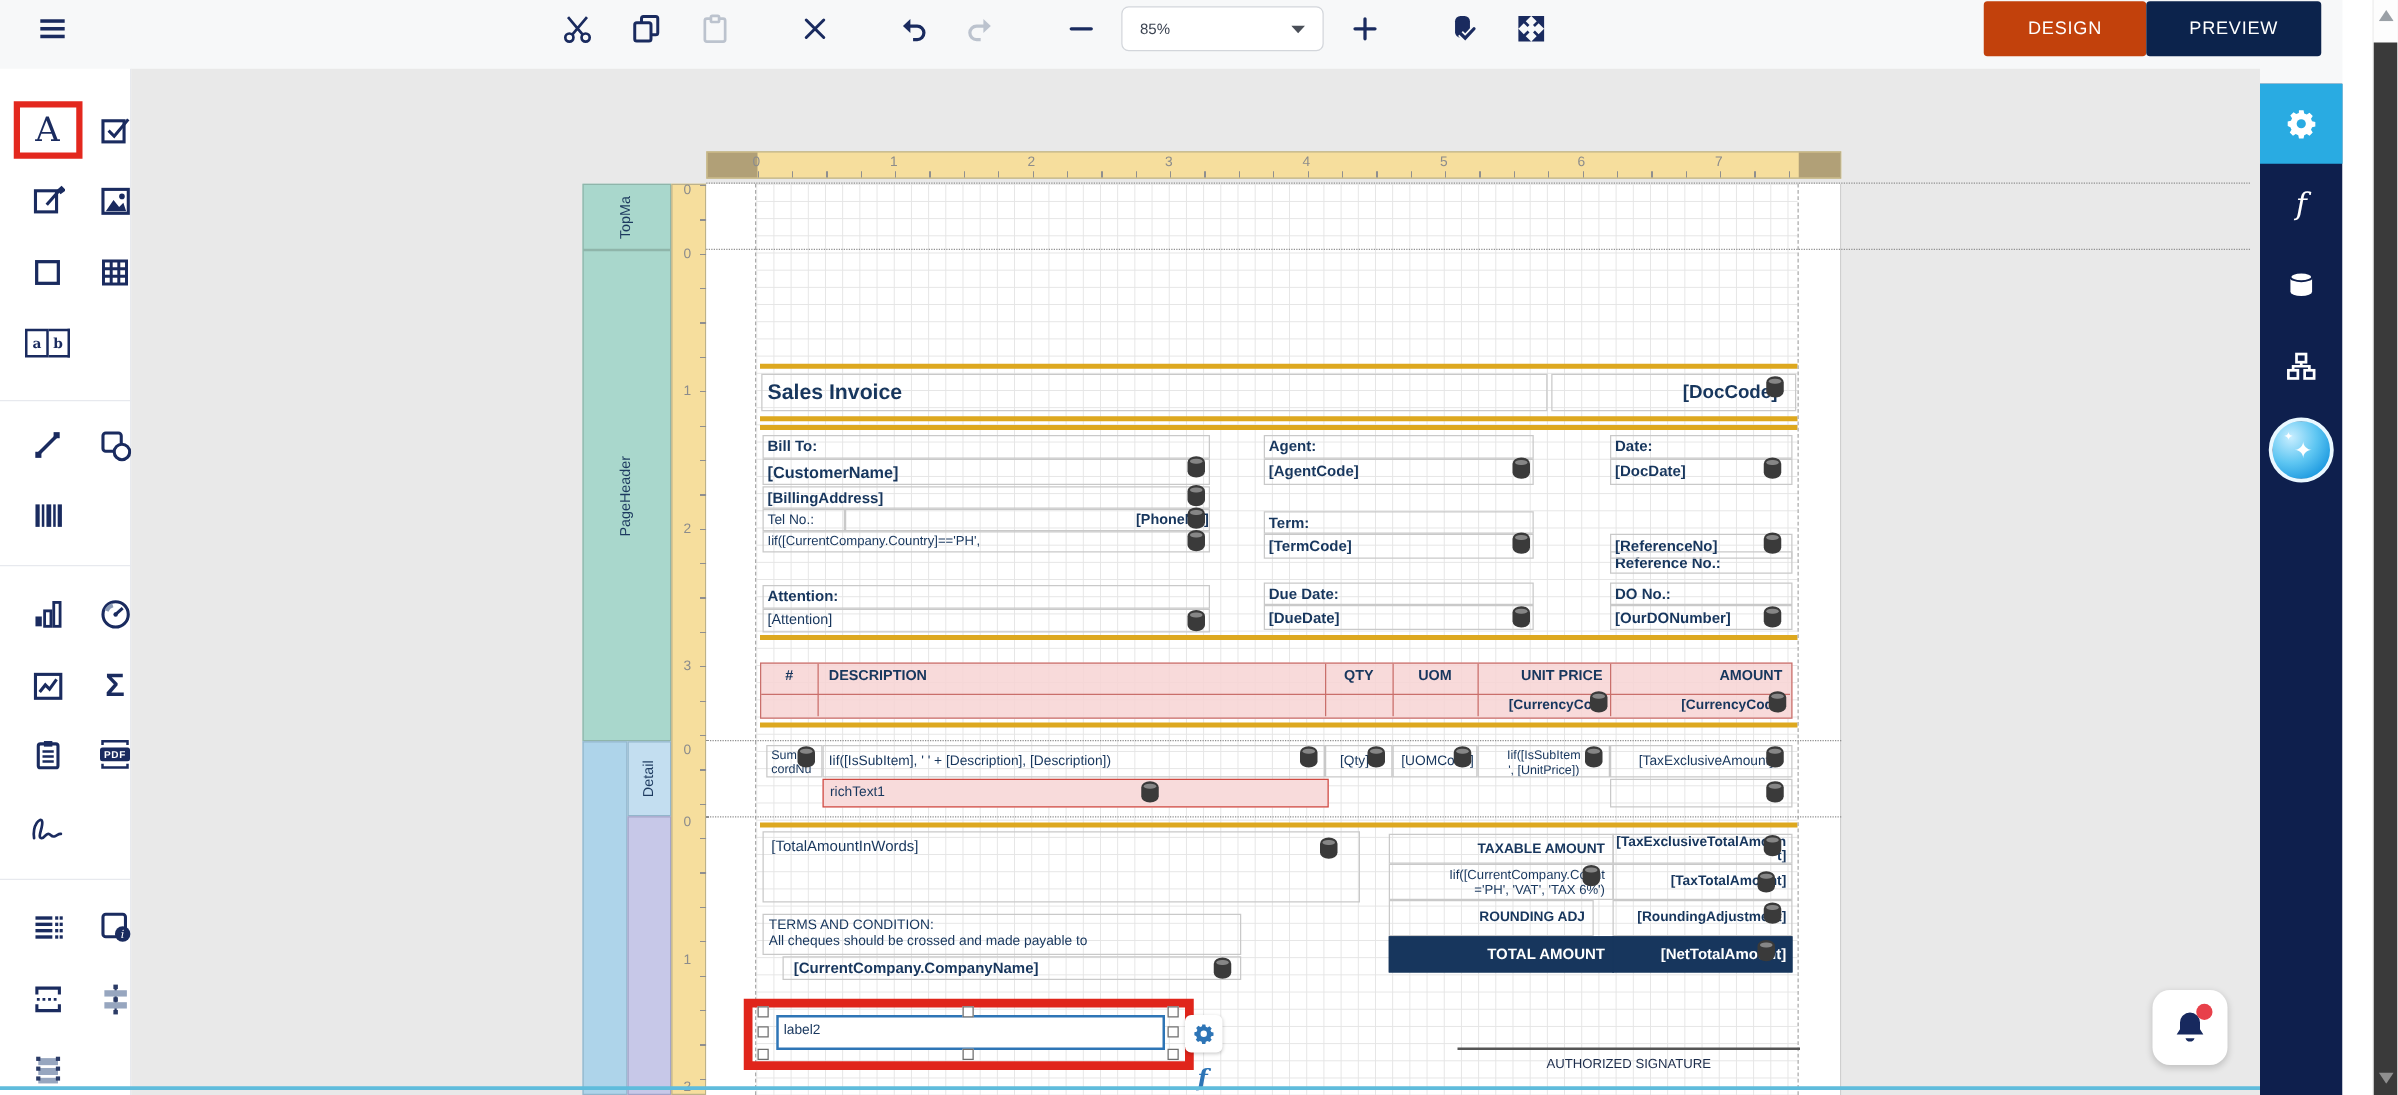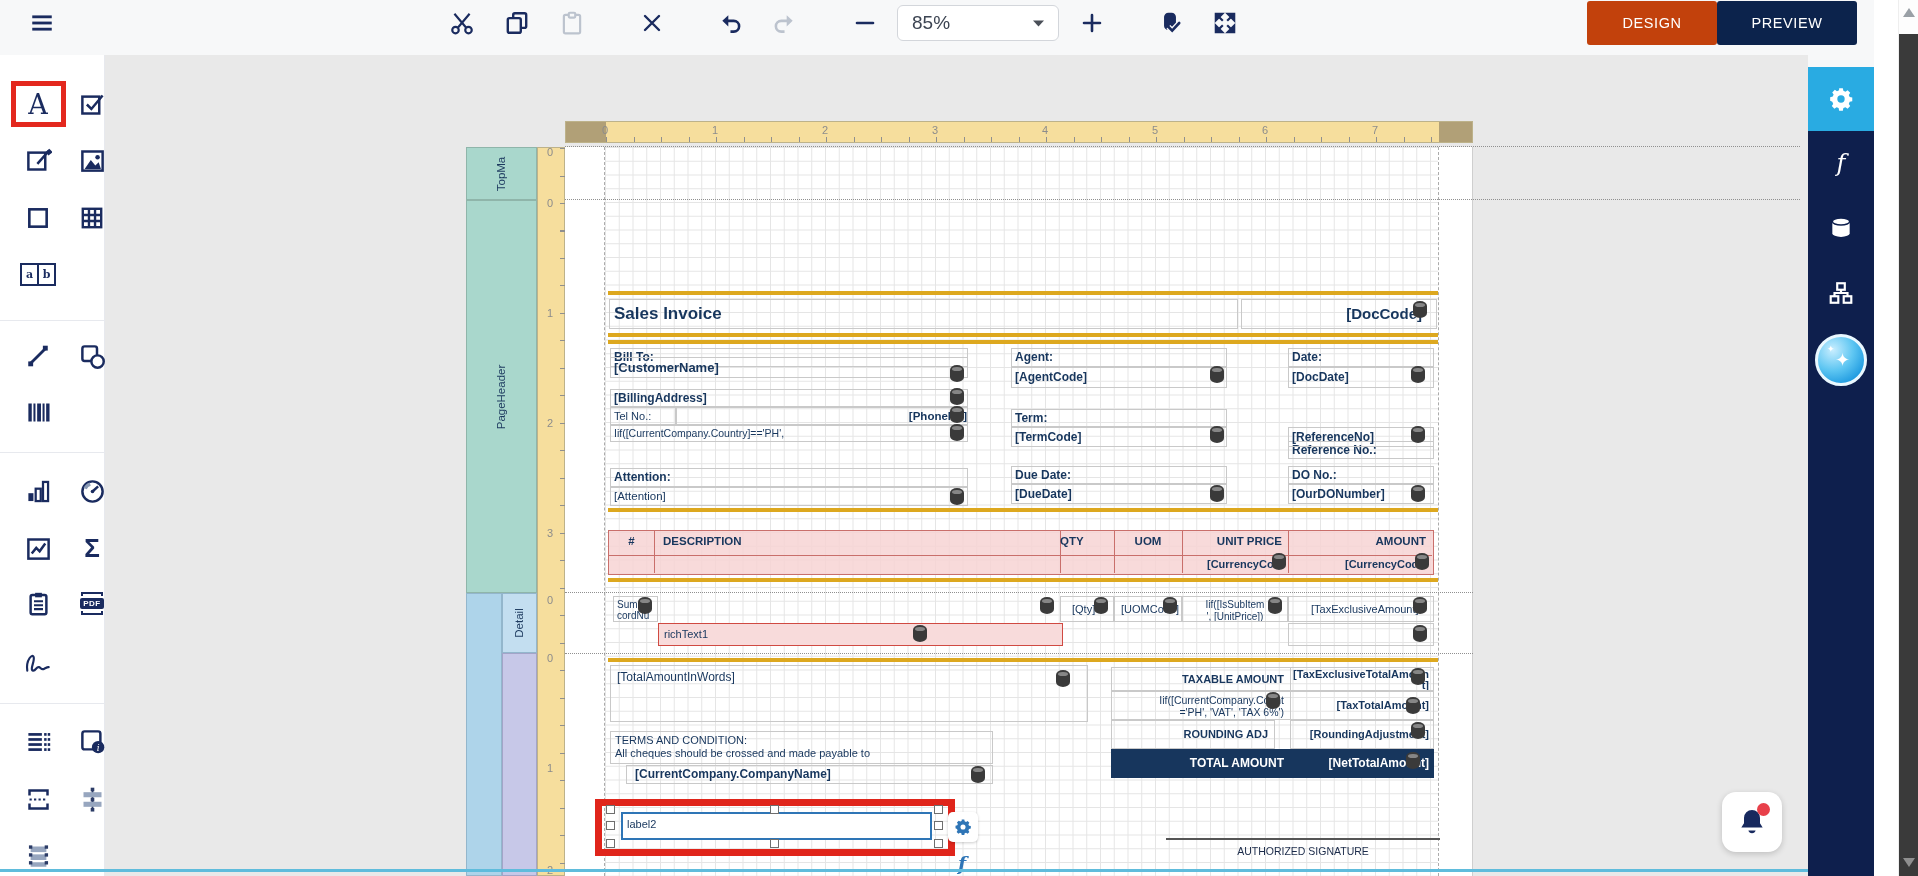--- a/index.html
+++ b/index.html
@@ -1,21 +1,21 @@
 <!DOCTYPE html>
 <html><head>
 <meta charset="utf-8">
 <style>
   html,body{margin:0;padding:0;background:#fff;font-family:"Liberation Sans",sans-serif;}
   #stage{position:relative;width:1918px;height:876px;overflow:hidden;background:#f7f8f9;}
   .a{position:absolute;box-sizing:border-box;}
   svg{display:block;}
   
   .tb-ic{position:absolute;width:28px;height:28px;display:flex;align-items:center;justify-content:center;cursor:pointer;}
-  .zoombox{position:absolute;left:897px;top:5px;width:162px;height:36px;background:#fff;border:1px solid #d3d6db;border-radius:6px;display:flex;align-items:center;justify-content:space-between;padding:0 14px;box-sizing:border-box;color:#3c4452;font-size:19px;cursor:pointer;text-align:center;}
+  .zoombox{position:absolute;left:897px;top:5px;width:162px;height:36px;background:#fff;border:1px solid #d3d6db;border-radius:6px;display:flex;align-items:center;justify-content:space-between;padding:0 14px;box-sizing:border-box;color:#3c4452;font-size:12px;cursor:pointer;text-align:center;}
   .mode-btn{position:absolute;top:1px;height:44px;display:flex;align-items:center;justify-content:center;color:#fff;font-size:14.5px;letter-spacing:.6px;border-radius:3px;cursor:pointer;}
   
   .tbtn{position:absolute;width:34px;height:34px;display:flex;align-items:center;justify-content:center;cursor:pointer;}
   .tdiv{position:absolute;left:0;width:105px;height:1px;background:#e7e9ee;}
   
   .cell{position:absolute;box-sizing:border-box;border:1px solid #c9c9c9;color:#17365D;overflow:hidden;white-space:nowrap;}
   .gold{position:absolute;background:#DDA81F;height:4px;}
   .db{position:absolute;width:14px;height:17px;border-radius:7px/5px;background:#3a3a3a;z-index:6;}
   .db::before{content:"";position:absolute;left:2px;top:1.5px;width:10px;height:4.5px;border-radius:50%;background:#868686;}
   .num{position:absolute;color:#8c8c8c;font-size:11px;}
@@ -424,21 +424,21 @@
   <div class="cell" style="left:1241px;top:299px;width:196px;height:30px;font-size:15px;font-weight:bold;line-height:28px;text-align:right;padding-right:14px;">
     <span>[DocCode]</span>
   </div>
   <span class="db" style="left:1413px;top:301px;"></span>
   <div class="gold" style="left:608px;top:333px;width:830px;"></div>
   <div class="gold" style="left:608px;top:340px;width:830px;"></div>
 
   <div class="cell" style="left:610px;top:348px;width:358px;height:19px;font-size:12px;font-weight:bold;line-height:17px;padding-left:3px;">
     <span>Bill To:</span>
   </div>
-  <div class="cell" style="left:610px;top:357px;width:358px;height:21px;font-size:13px;font-weight:bold;line-height:19px;padding-left:3px;">
+  <div class="cell" style="left:610px;top:367px;width:358px;height:21px;font-size:13px;font-weight:bold;line-height:19px;padding-left:3px;">
     <span>[CustomerName]</span>
   </div>
   <span class="db" style="left:950px;top:365px;"></span>
   <div class="cell" style="left:610px;top:389px;width:358px;height:18px;font-size:12px;font-weight:600;line-height:16px;padding-left:3px;">
     <span>[BillingAddress]</span>
   </div>
   <span class="db" style="left:950px;top:388px;"></span>
   <div class="cell" style="left:610px;top:407px;width:66px;height:18px;font-size:11px;line-height:16px;padding-left:3px;">
     <span>Tel No.:</span>
   </div>
@@ -507,37 +507,40 @@
 
   <div class="a" style="left:608px;top:530px;width:826px;height:45px;background:rgba(247,212,212,.85);border:1.5px solid #C96F6B;z-index:5;">
     <div class="a" style="left:45px;top:0;width:1px;height:42px;background:#C96F6B;"></div>
     <div class="a" style="left:451px;top:0;width:1px;height:42px;background:#C96F6B;"></div>
     <div class="a" style="left:505px;top:0;width:1px;height:42px;background:#C96F6B;"></div>
     <div class="a" style="left:573px;top:0;width:1px;height:42px;background:#C96F6B;"></div>
     <div class="a" style="left:679px;top:0;width:1px;height:42px;background:#C96F6B;"></div>
     <div class="a" style="left:0;top:24px;width:823px;height:1px;background:#C96F6B;"></div>
     <span class="t" style="left:0;top:4px;width:45px;text-align:center;font-size:11.5px;font-weight:bold;">#</span>
     <span class="t" style="left:54px;top:4px;width:220px;font-size:11.5px;font-weight:bold;">DESCRIPTION</span>
-    <span class="t" style="left:451px;top:4px;width:54px;font-size:11.5px;font-weight:bold;">QTY</span>
+    <span class="t" style="left:451px;top:4px;width:54px;text-align:center;font-size:11.5px;font-weight:bold;">QTY</span>
     <span class="t" style="left:505px;top:4px;width:68px;text-align:center;font-size:11.5px;font-weight:bold;">UOM</span>
     <span class="t" style="left:573px;top:4px;width:100px;text-align:right;font-size:11.5px;font-weight:bold;">UNIT PRICE</span>
     <span class="t" style="left:679px;top:4px;width:138px;text-align:right;font-size:11.5px;font-weight:bold;">AMOUNT</span>
     <span class="t" style="left:598px;top:27px;width:66px;font-size:11px;font-weight:bold;">[CurrencyCode]</span>
     <span class="t" style="left:736px;top:27px;width:71px;font-size:11px;font-weight:bold;">[CurrencyCode]</span>
   </div>
   <span class="db" style="left:1272px;top:553px;"></span>
   <span class="db" style="left:1415px;top:553px;"></span>
 
   <div class="gold" style="left:608px;top:578px;width:830px;"></div>
 
   <div class="cell" style="left:613px;top:596px;width:45px;height:26px;font-size:10px;line-height:11px;padding:2px 0 0 3px;white-space:normal;">
     <span>Sum</span><br>
     <span>cordNu</span>
   </div>
   <span class="db" style="left:638px;top:597px;"></span>
+  <div class="cell" style="left:658px;top:596px;width:402px;height:26px;font-size:11px;line-height:24px;padding-left:4px;">
+    <span>Iif([IsSubItem], '  ' + [Description], [Description])</span>
+  </div>
   <span class="db" style="left:1040px;top:597px;"></span>
   <div class="cell" style="left:1060px;top:596px;width:54px;height:26px;font-size:11px;line-height:24px;padding-left:11px;">
     <span>[Qty]</span>
   </div>
   <span class="db" style="left:1094px;top:597px;"></span>
   <div class="cell" style="left:1114px;top:596px;width:68px;height:26px;font-size:11px;line-height:24px;padding-left:6px;">
     <span>[UOMCode]</span>
   </div>
   <span class="db" style="left:1163px;top:597px;"></span>
   <div class="cell" style="left:1182px;top:596px;width:106px;height:26px;font-size:10px;line-height:11.5px;padding:2px 0 0 0;text-align:center;white-space:normal;">

